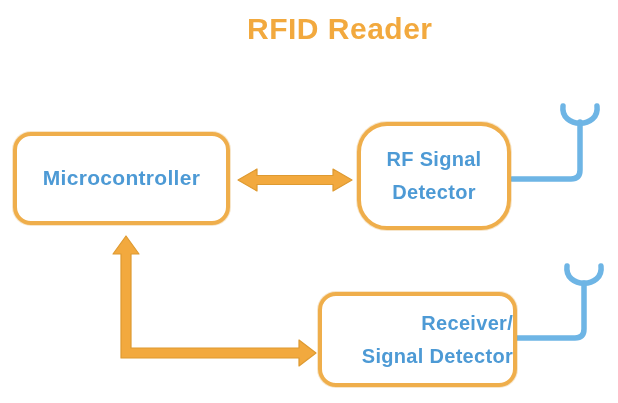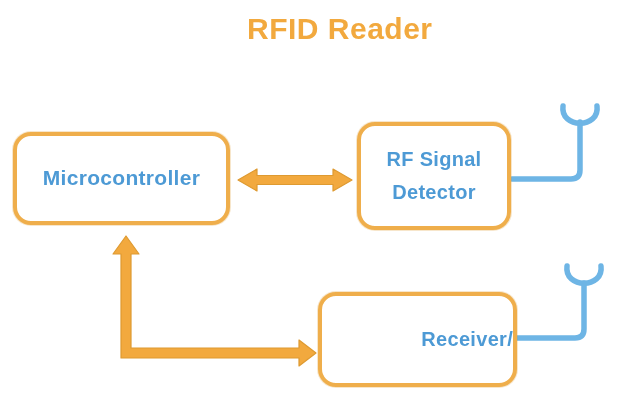--- a/index.html
+++ b/index.html
@@ -78,20 +78,21 @@
   .box-microcontroller {
     left: 13px; top: 132px;
     width: 217px; height: 93px;
     font-size: 21px;
   }
 
   .box-rf-generator {
     left: 357px; top: 122px;
     width: 154px; height: 108px;
     text-align: center;
+    border-radius: 30px;
   }
 
   .box-receiver {
     left: 318px; top: 292px;
     width: 199px; height: 95px;
     align-items: flex-end;
     text-align: left;
     padding-left: 17px;
   }
 </style>
@@ -123,15 +124,16 @@
     <span class="line">Microcontroller</span>
   </div>
 
   <div class="box box-rf-generator">
     <span class="line">RF Signal</span>
     <span class="line">Detector</span>
   </div>
 
   <div class="box box-receiver">
     <span class="line">Receiver/</span>
+    <span class="line">Signal Detector</span>
   </div>
 
 </div>
 
 </body></html>

